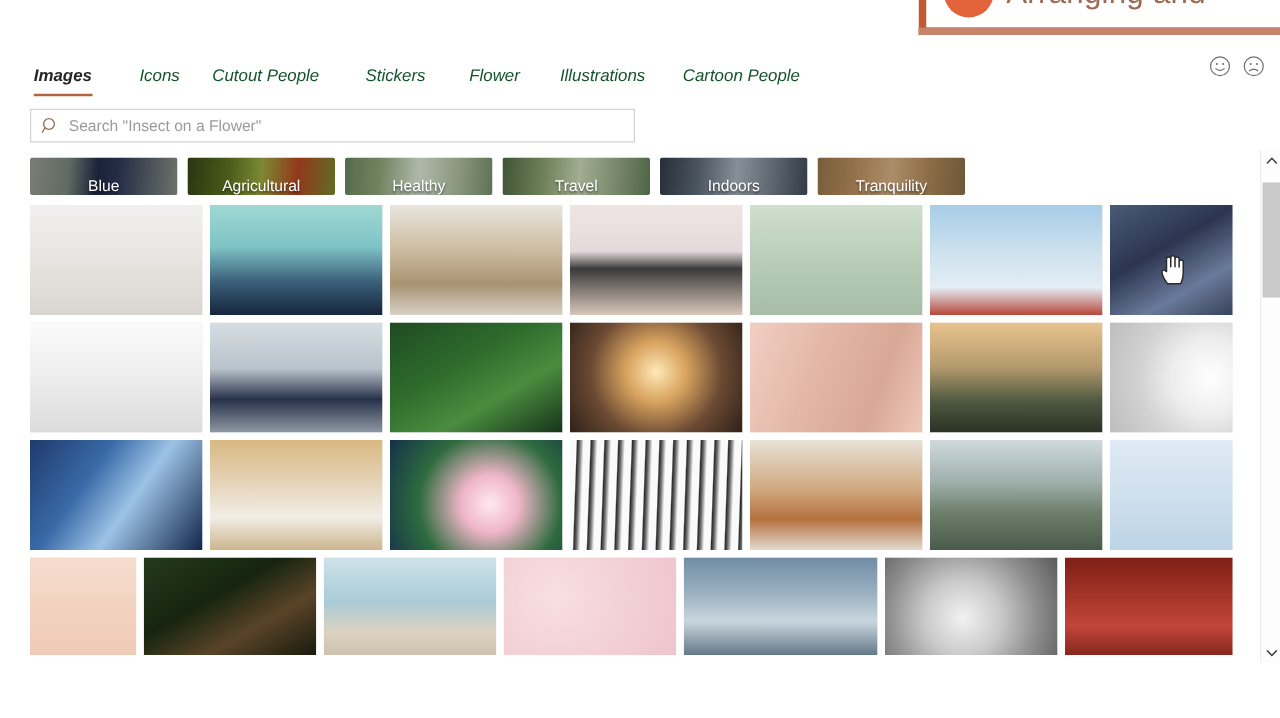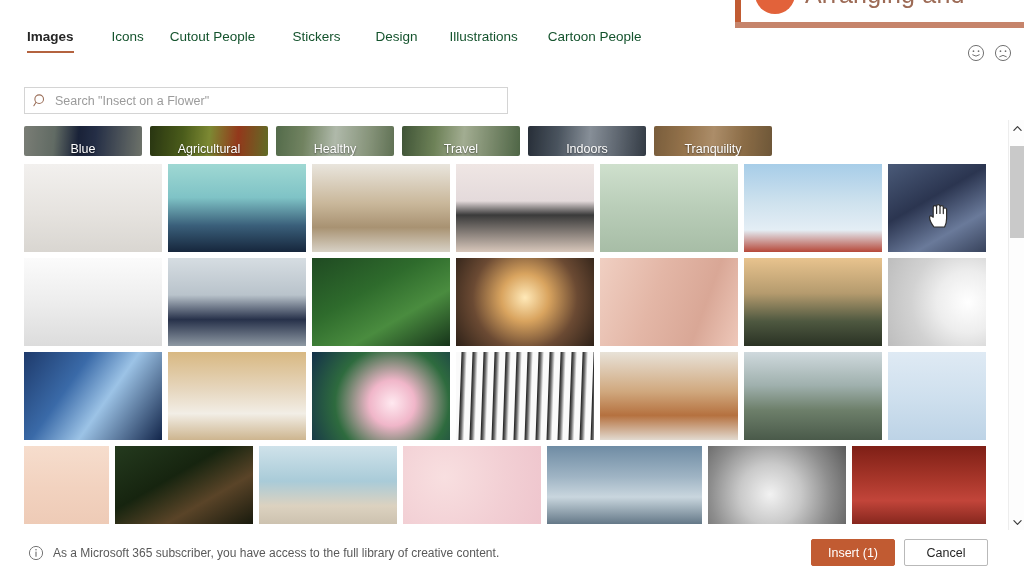--- a/index.html
+++ b/index.html
@@ -33,22 +33,22 @@
     font-size: 25px; color: #9c6a55; white-space: nowrap;
     letter-spacing: .2px;
   }
   .banner-underline {
     position: absolute; top: 22px; left: 735px;
     width: 300px; height: 6px; background: #c6846b;
   }
 
   
   .tabs {
-    position: absolute; top: 29px; left: 0; width: 1024px; height: 32px;
-    display: flex; align-items: flex-start;
+    position: absolute; top: 45px; left: 0; width: 1024px; height: 32px;
+    display: flex; align-items: flex-end; font-style: italic;
   }
   .tab {
     position: relative;
     font-size: 13.5px; color: #14532d;
     padding: 0 0 9px 0; margin-right: 0;
     cursor: pointer; white-space: nowrap;
   }
   .tab-spacer { flex: none; }
   .tab.active { color: #262626; font-weight: bold; }
   .tab.active::after {
@@ -180,21 +180,21 @@
   <div class="tabs" id="tabs-host">
       <div class="tab-spacer" style="width: 27px;"></div>
       <div class="tab active">Images</div>
       <div class="tab-spacer" style="width: 38px;"></div>
       <div class="tab">Icons</div>
       <div class="tab-spacer" style="width: 26px;"></div>
       <div class="tab">Cutout People</div>
       <div class="tab-spacer" style="width: 37px;"></div>
       <div class="tab">Stickers</div>
       <div class="tab-spacer" style="width: 35px;"></div>
-      <div class="tab">Design</div>
+      <div class="tab">Flower</div>
       <div class="tab-spacer" style="width: 32px;"></div>
       <div class="tab">Illustrations</div>
       <div class="tab-spacer" style="width: 30px;"></div>
       <div class="tab">Cartoon People</div>
     </div>
 
   <div class="feedback">
     <span class="face">
       <svg width="18" height="18" viewBox="0 0 20 20">
         <circle cx="10" cy="10" r="8.4" fill="none" stroke="#707070" stroke-width="1.1"></circle>
@@ -372,28 +372,14 @@
       <div class="sb-thumb"></div>
     </div>
     <div class="sb-arrow sb-down">
       <svg width="9" height="7" viewBox="0 0 10 7">
           <path d="M1 1.4 L5 5.6 L9 1.4" fill="none" stroke="#3a3a3a" stroke-width="1.3" stroke-linecap="round" stroke-linejoin="round"></path>
         </svg>
     </div>
   </div>
 
   <div class="footer-sep"></div>
-  <div class="footer">
-    <span class="info-icon">
-      <svg width="16" height="16" viewBox="0 0 16 16">
-        <circle cx="8" cy="8" r="6.6" fill="none" stroke="#767676" stroke-width="1"></circle>
-        <circle cx="8" cy="4.7" r="0.8" fill="#767676"></circle>
-        <rect x="7.4" y="6.6" width="1.2" height="5.1" rx="0.5" fill="#767676"></rect>
-      </svg>
-    </span>
-    <span class="footer-note">As a Microsoft 365 subscriber, you have access to the full library of creative content.</span>
-    <div class="footer-actions">
-      <button class="btn btn-primary">Insert (1)</button>
-      <button class="btn btn-secondary">Cancel</button>
-    </div>
-  </div>
 
 </div>
 
 </body></html>

